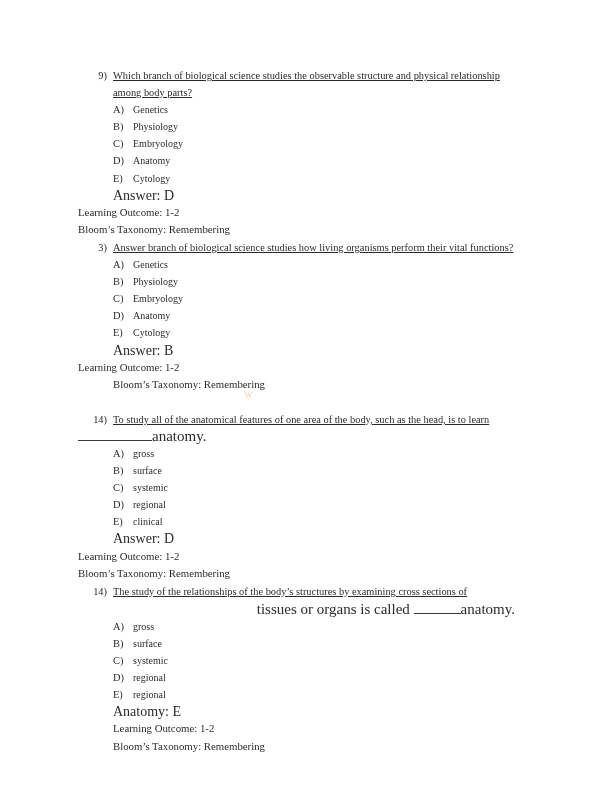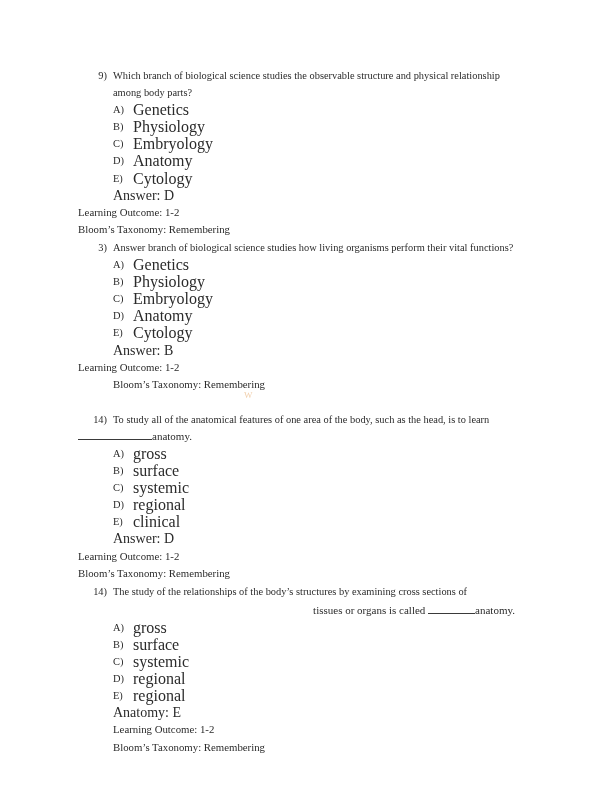--- a/index.html
+++ b/index.html
@@ -38,35 +38,36 @@
     padding-right: 6px;
     box-sizing: border-box;
     font-size: 10.4px;
     line-height: 17.1px;
   }
   .qstem {
     flex: 1;
     font-size: 10.4px;
     line-height: 17.1px;
     text-align: left;
+    text-decoration: underline;
   }
   
   .option {
     display: flex;
     align-items: flex-start;
     padding-left: 35px;
   }
   .olabel {
     width: 20px;
     min-width: 20px;
     font-size: 10.4px;
     line-height: 17.1px;
   }
   .otext {
-    font-size: 16px;
+    font-size: 10px;
     line-height: 17.1px;
     text-align: right;
   }
   .answer {
     padding-left: 35px;
     font-size: 14px;
     line-height: 17.1px;
   }
   .meta-margin {
     padding-left: 0;
@@ -91,21 +92,21 @@
     margin-right: 0px;
   }
   .blank-inline {
     display: inline-block;
     width: 47px;
     border-bottom: 1px solid #3a3a3a;
     height: 10px;
     vertical-align: baseline;
   }
   .stem-second {
-    font-size: 11px;
+    font-size: 15px;
     line-height: 17.1px;
     white-space: nowrap;
   }
   
   .watermark {
     position: absolute;
     color: #e6a96a;
     opacity: 0.55;
     font-size: 9px;
     font-family: "Liberation Serif", serif;

